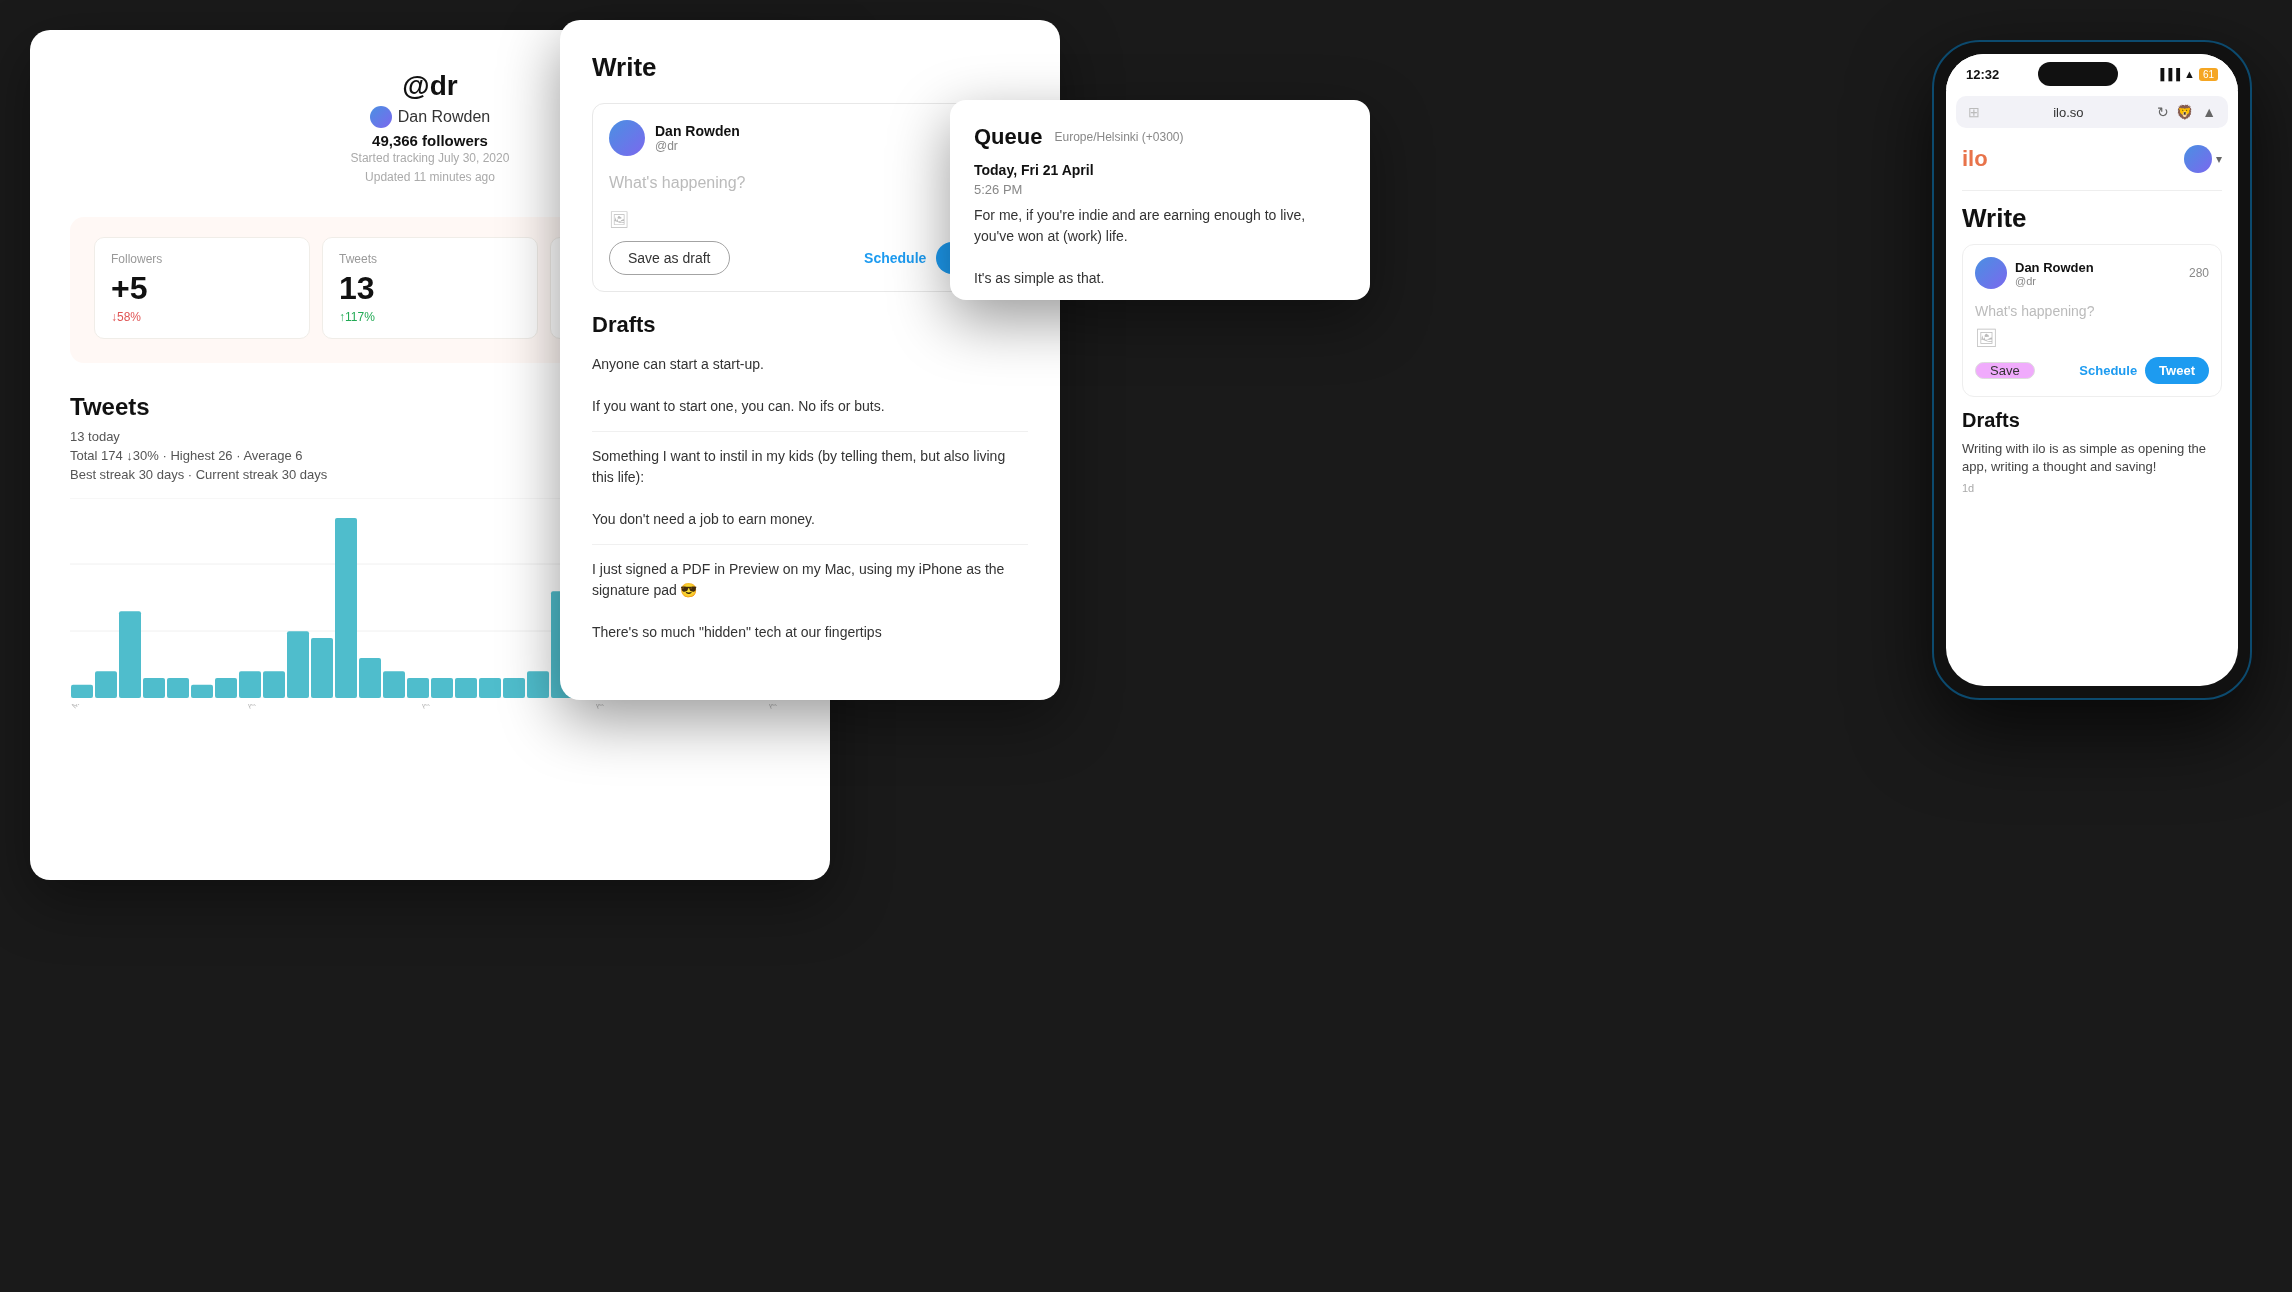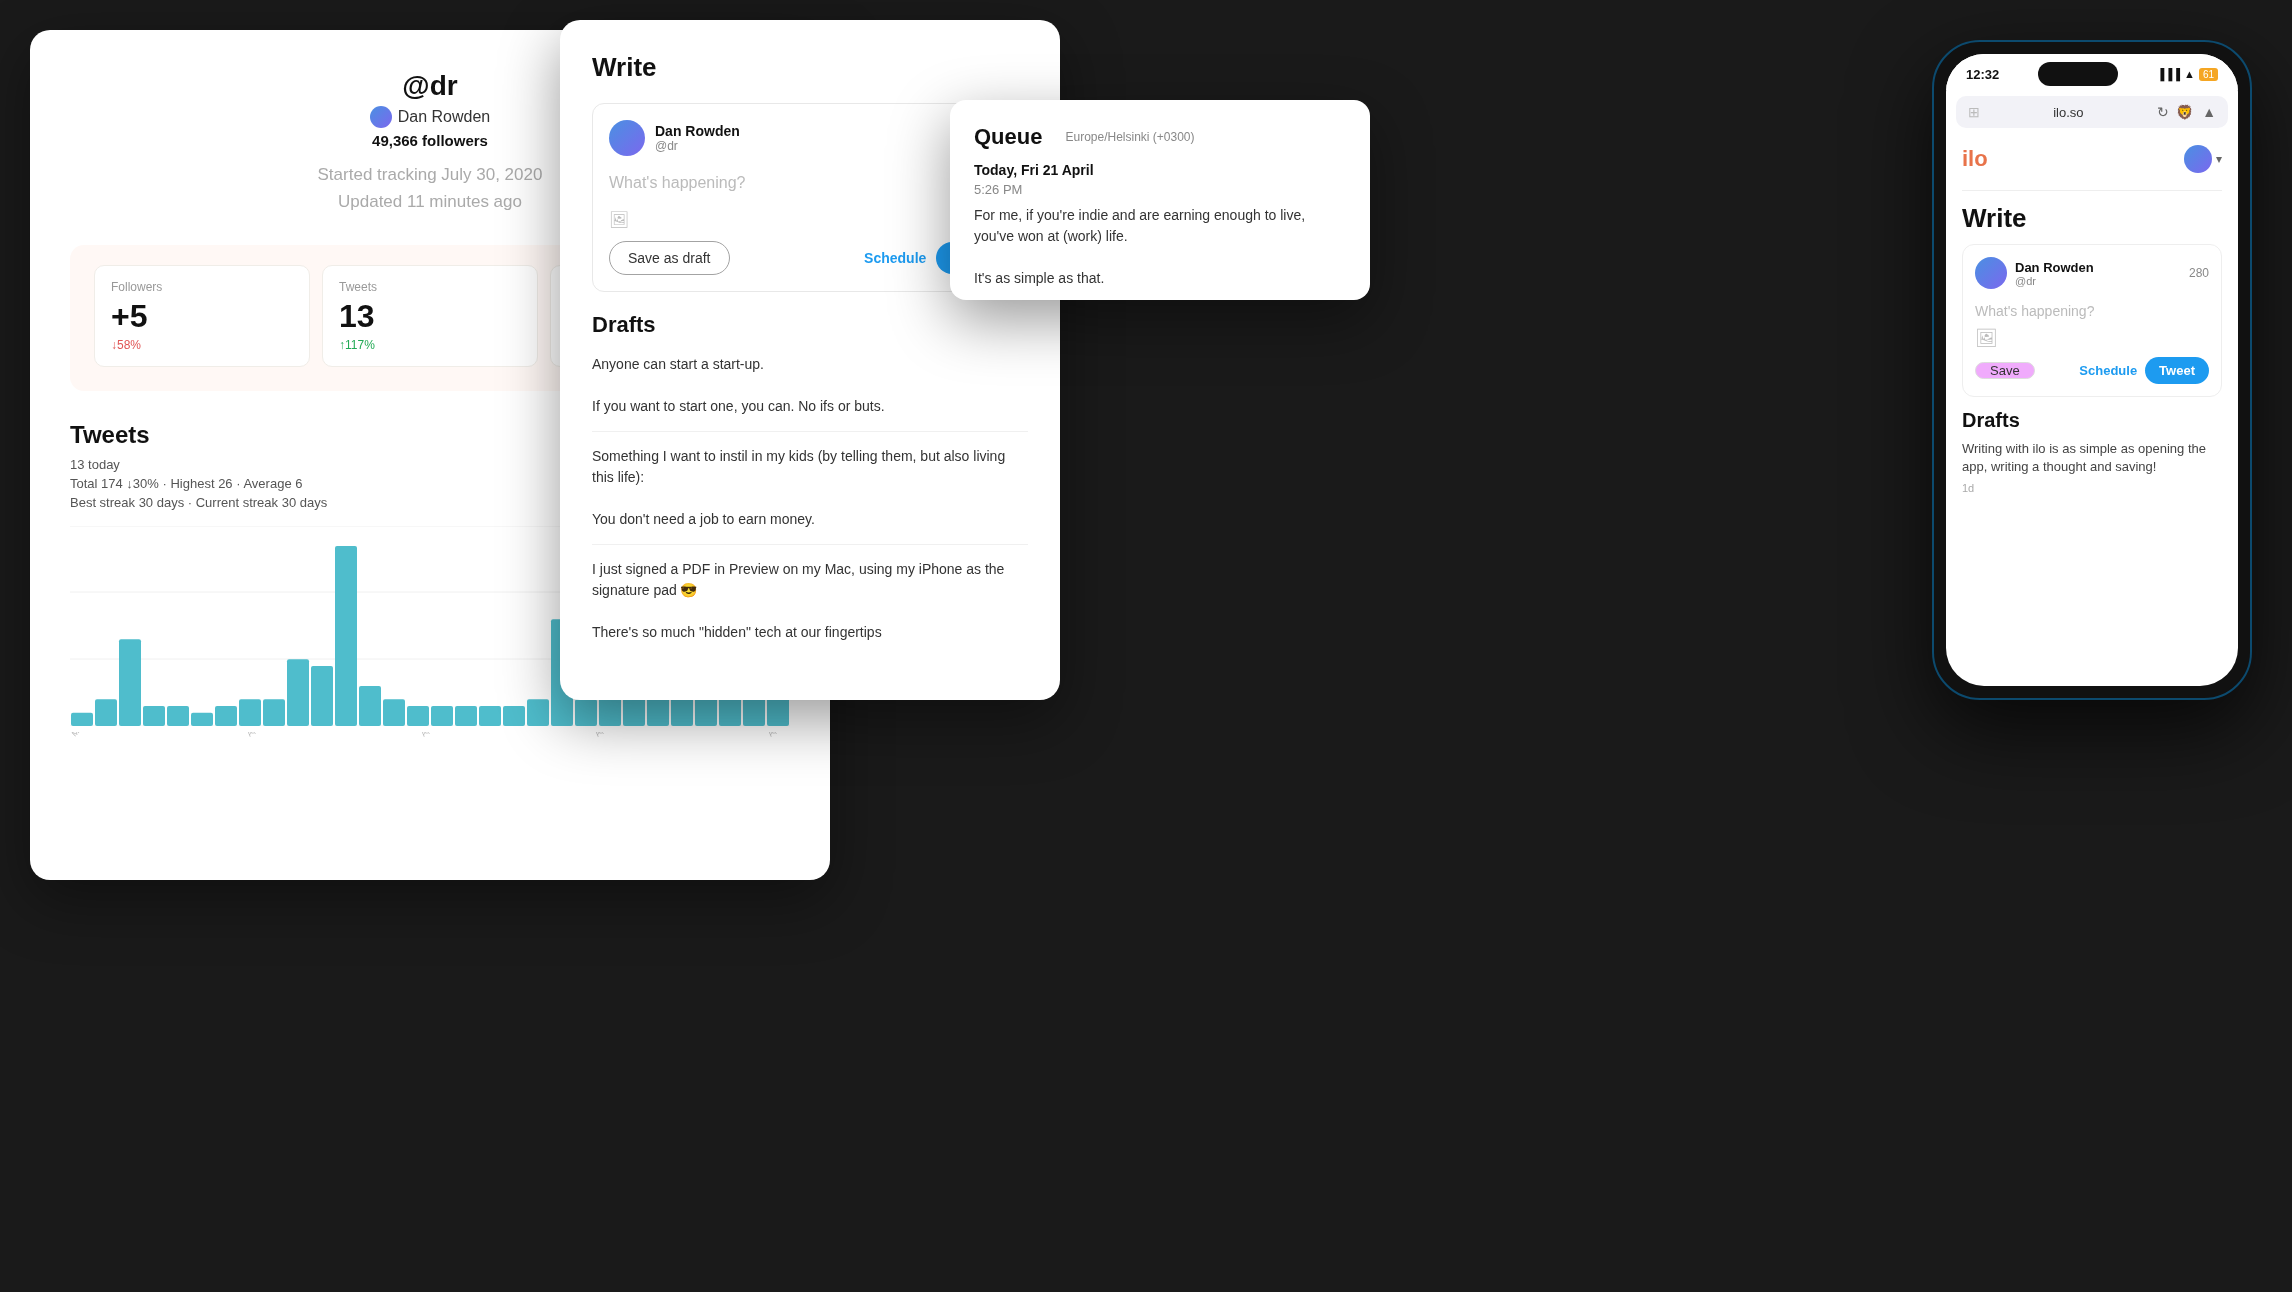--- a/index.html
+++ b/index.html
@@ -59,23 +59,23 @@
     }
 
     .profile-followers {
       font-size: 15px;
       font-weight: 600;
       color: #111;
       margin-top: 2px;
     }
 
     .profile-meta {
-      font-size: 17px;
+      font-size: 12px;
       color: #aaa;
-      margin-top: 12px;
+      margin-top: 0;
       line-height: 1.6;
     }
 
     
     .today-box {
       background: #fff8f5;
       border-radius: 14px;
       padding: 20px 24px 24px;
       margin-bottom: 30px;
     }
@@ -310,21 +310,21 @@
       background: #fff;
       border-radius: 16px;
       padding: 24px;
       box-shadow: 0 20px 60px rgba(0,0,0,0.4);
       overflow: hidden;
     }
 
     .queue-header {
       display: flex;
       align-items: center;
-      gap: 23px;
+      gap: 12px;
       margin-bottom: 12px;
     }
 
     .queue-title {
       font-size: 22px;
       font-weight: 700;
       color: #111;
     }
 
     .queue-timezone {

